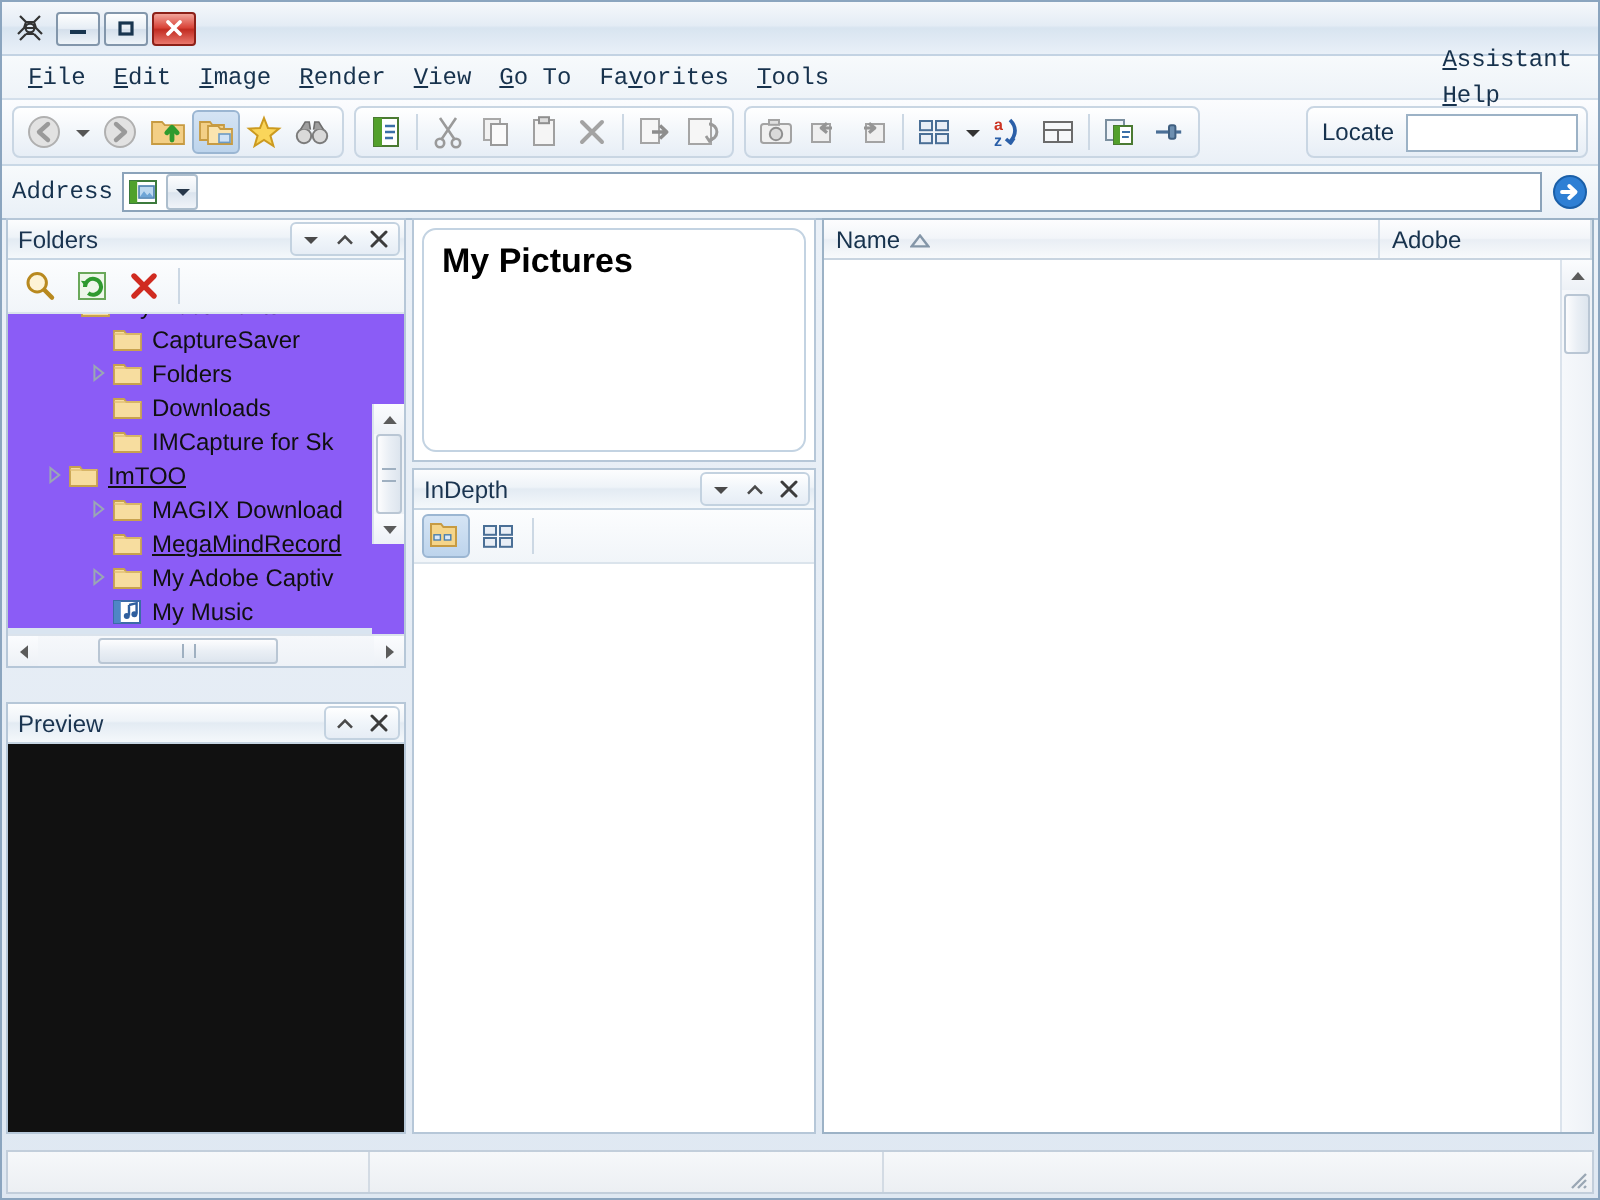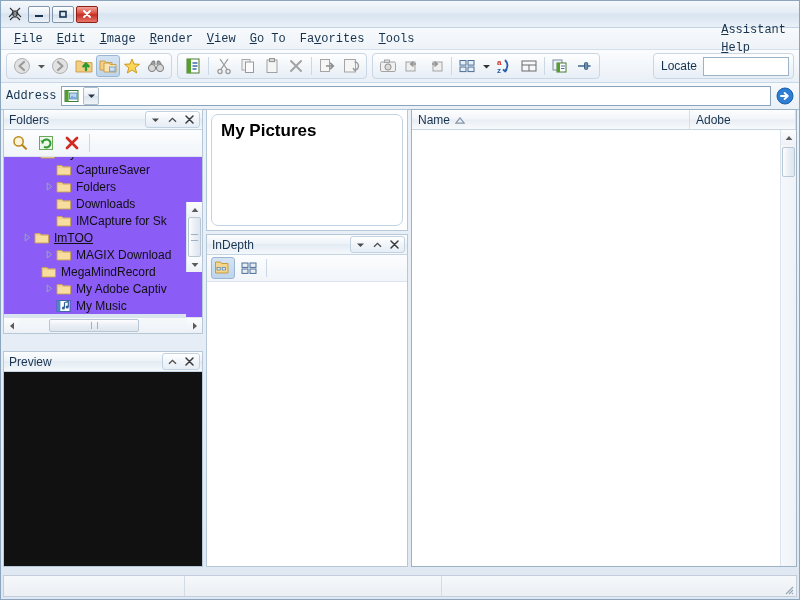--- a/index.html
+++ b/index.html
@@ -632,21 +632,21 @@
                   <svg width="9" height="9" viewBox="0 0 9 9">
                     <path d="M2.2 1 L6.6 4.5 L2.2 8 Z" fill="none" stroke="#9aa7b4" stroke-width="1"></path>
                   </svg>
                 </span>
                 <span class="ticon"><svg width="16" height="16" viewBox="0 0 16 16">
                     <path d="M1 3.5 h5 l1.2 1.5 H14.5 V13 H1 Z" fill="#f7dd9f" stroke="#c8a24e" stroke-width="0.9"></path>
                     <path d="M1 5 H14.5" stroke="#e0bd72" stroke-width="0.7"></path>
                   </svg></span>
                 <span class="tlabel">MAGIX Download</span>
               </div>
-              <div class="tnode" style="padding-left: 23px;">
+              <div class="tnode" style="padding-left: 38px; text-decoration: underline;">
                 <span class="texp"></span>
                 <span class="ticon"><svg width="16" height="16" viewBox="0 0 16 16">
                     <path d="M1 3.5 h5 l1.2 1.5 H14.5 V13 H1 Z" fill="#f7dd9f" stroke="#c8a24e" stroke-width="0.9"></path>
                     <path d="M1 5 H14.5" stroke="#e0bd72" stroke-width="0.7"></path>
                   </svg></span>
                 <span class="tlabel">MegaMindRecord</span>
               </div>
               <div class="tnode" style="padding-left: 38px;">
                 <span class="texp">
                   <svg width="9" height="9" viewBox="0 0 9 9">

